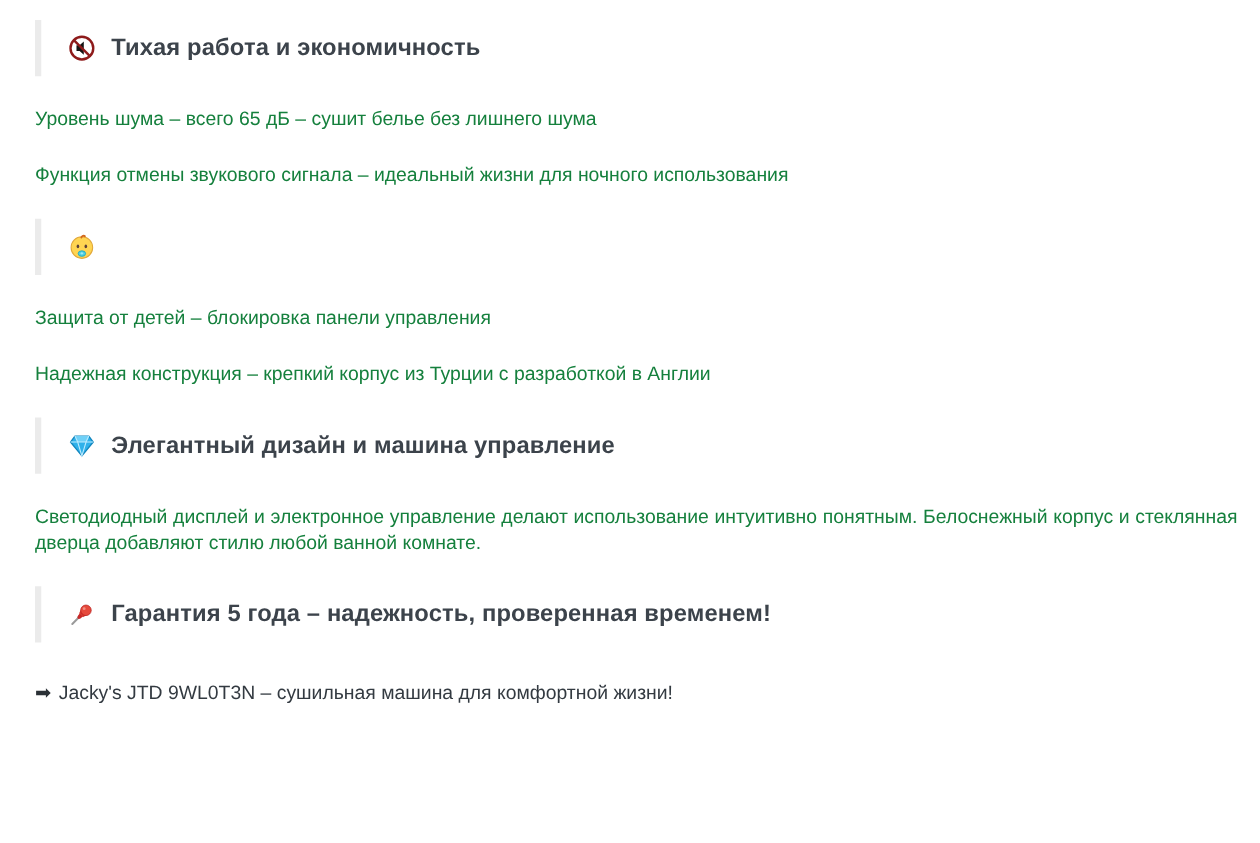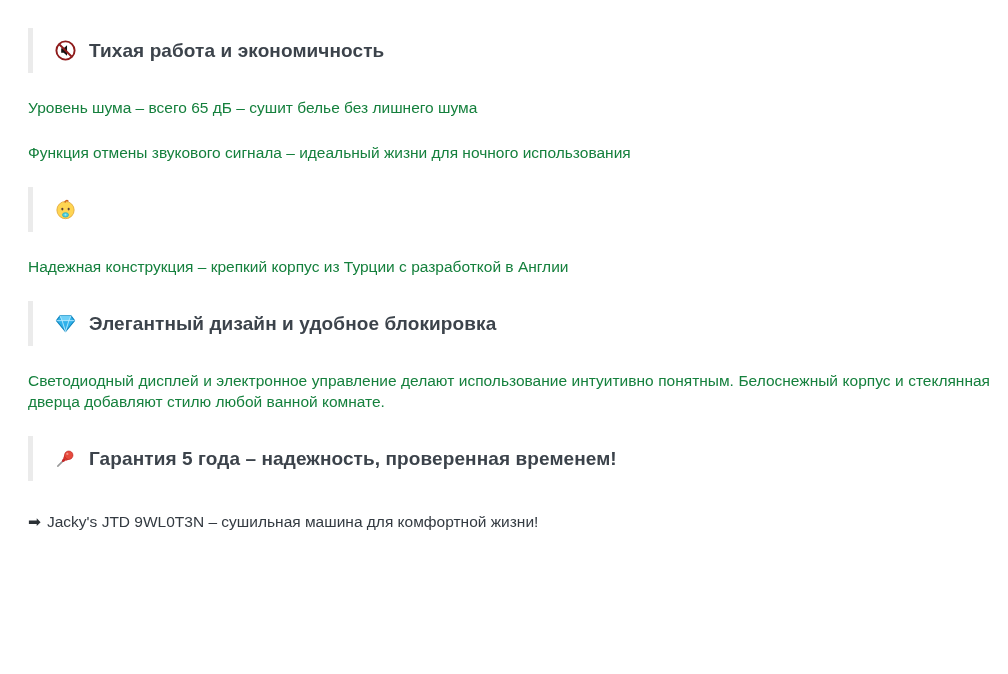--- a/index.html
+++ b/index.html
@@ -10,21 +10,20 @@
   body {
     font-family: "Liberation Sans", "DejaVu Sans", sans-serif;
     color: #333a41;
     width: 1008px;
     height: 674px;
     overflow: hidden;
   }
   .content {
     padding: 16px 18px 10px 28px;
     box-sizing: border-box;
-    margin-top: 12px;
   }
   .section-heading {
     display: flex;
     align-items: center;
     gap: 12px;
     border-left: 5px solid #ebebeb;
     margin: 24px 0;
     padding: 11px 0 11px 21px;
     font-size: 19px;
     font-weight: 700;
@@ -84,38 +83,39 @@
         <svg viewBox="0 0 24 24" xmlns="http://www.w3.org/2000/svg">
           <circle cx="12" cy="12.6" r="9" fill="#FFD552" stroke="#E2A93B" stroke-width="0.9"></circle>
           <path d="M11.6 4.2 C11.9 2.7 13.6 2.2 14.5 3.1" fill="none" stroke="#D2691E" stroke-width="1.6" stroke-linecap="round"></path>
           <ellipse cx="8.7" cy="11.6" rx="1.1" ry="1.5" fill="#5d4037"></ellipse>
           <ellipse cx="15.3" cy="11.6" rx="1.1" ry="1.5" fill="#5d4037"></ellipse>
           <ellipse cx="12" cy="17.6" rx="3.1" ry="2.3" fill="#4DD0E1" stroke="#26A9BF" stroke-width="0.8"></ellipse>
           <circle cx="12" cy="17.4" r="1" fill="#9FE8F2"></circle>
         </svg>
       </span>
     </div>
+    <p class="feature">Защита от детей – блокировка панели управления</p>
     <p class="feature">Надежная конструкция – крепкий корпус из Турции с разработкой в Англии</p>
   </div>
 
   <div class="section">
     <div class="section-heading">
       <span class="icon">
         <svg viewBox="0 0 24 24" xmlns="http://www.w3.org/2000/svg">
           <path d="M6.2 4 L17.8 4 L21.5 9 L12 20.5 L2.5 9 Z" fill="#2FB1EA" stroke="#1286BE" stroke-width="1.1" stroke-linejoin="round"></path>
           <path d="M6.2 4 L17.8 4 L15.5 9 L8.5 9 Z" fill="#6FD0F7"></path>
           <g stroke="#BDEBFF" stroke-width="0.9" fill="none">
             <line x1="2.5" y1="9" x2="21.5" y2="9"></line>
             <polyline points="8.5,9 12,20.5 15.5,9"></polyline>
             <line x1="6.2" y1="4" x2="8.5" y2="9"></line>
             <line x1="17.8" y1="4" x2="15.5" y2="9"></line>
           </g>
         </svg>
       </span>
-      <span>Элегантный дизайн и удобное блокировка</span>
+      <span>Элегантный дизайн и машина управление</span>
     </div>
     <p class="feature">Светодиодный дисплей и электронное управление делают использование интуитивно понятным. Белоснежный корпус и стеклянная дверца добавляют стилю любой ванной комнате.</p>
   </div>
 
   <div class="section">
     <div class="section-heading">
       <span class="icon">
         <svg viewBox="0 0 24 24" xmlns="http://www.w3.org/2000/svg">
           <line x1="4" y1="20" x2="10.8" y2="13.2" stroke="#9a9a9a" stroke-width="1.7" stroke-linecap="round"></line>
           <ellipse cx="11.3" cy="12.7" rx="1.7" ry="3.8" transform="rotate(45 11.3 12.7)" fill="#c62828"></ellipse>

